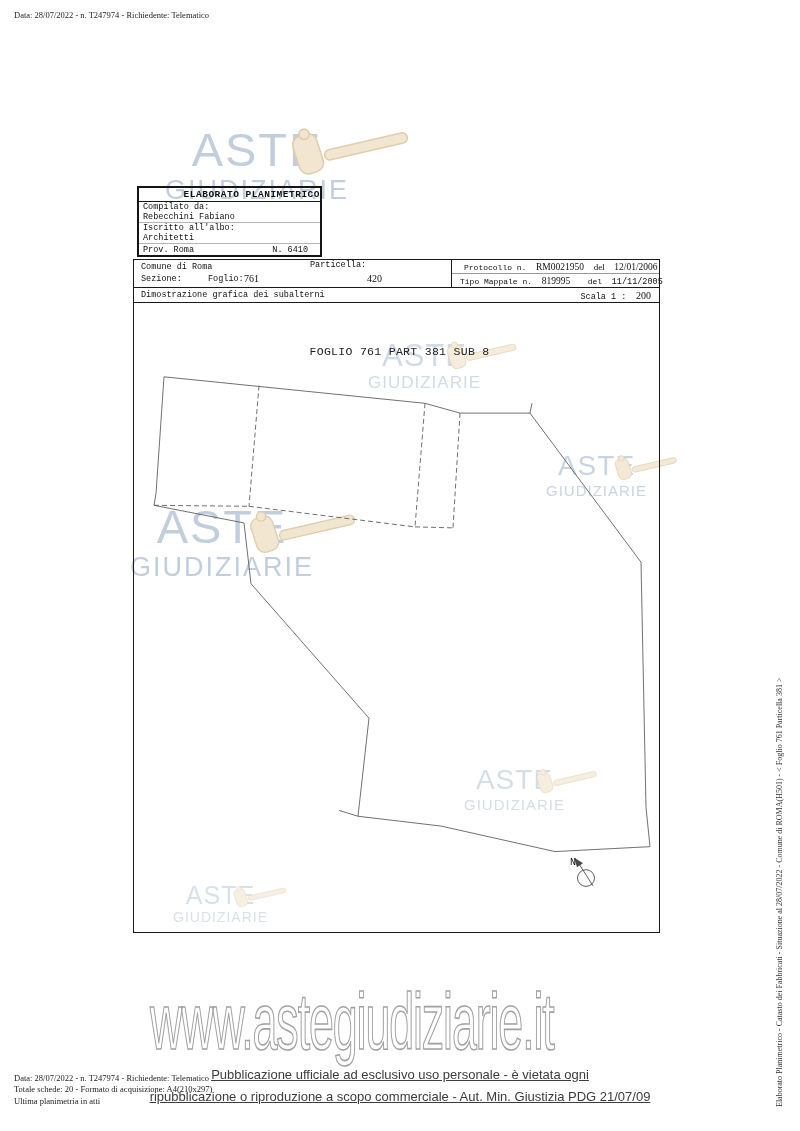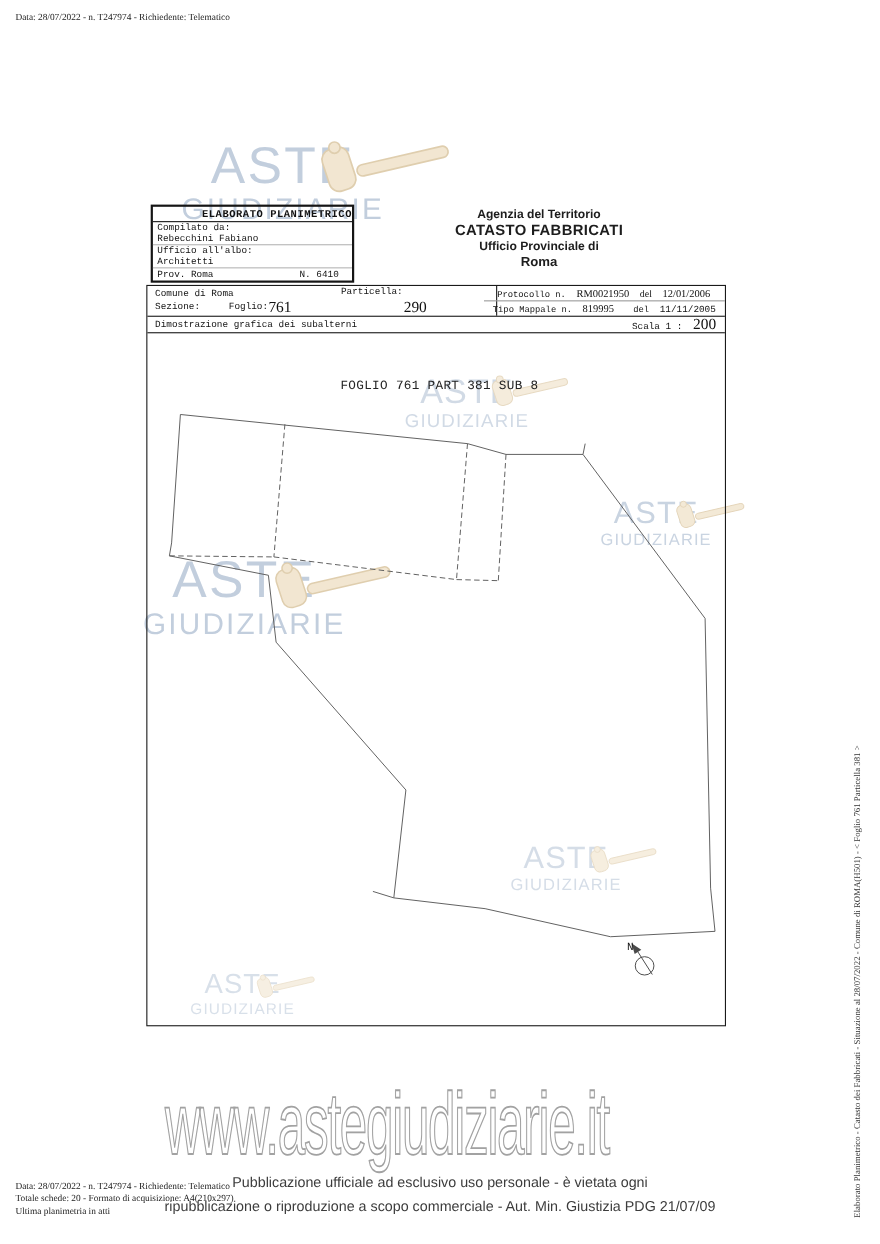--- a/index.html
+++ b/index.html
@@ -40,38 +40,38 @@
   
   #agency{left:360px;top:189px;width:260px;text-align:center;z-index:2;font-weight:bold;color:#1d1d1d;}
   #agency .a1{font-size:11px;line-height:13px}
   #agency .a2{font-size:13.5px;line-height:16px;letter-spacing:.3px}
   #agency .a3{font-size:11px;line-height:13px}
   #agency .a4{font-size:12px;line-height:14px}
   
   #main-table{left:133px;top:259px;width:527px;height:674px;border:1px solid #1a1a1a;
               box-sizing:border-box;z-index:2;font-family:"Liberation Mono",monospace;}
   .mono{font-family:"Liberation Mono",monospace;font-size:8.5px;}
-  .serifv{font-family:"Liberation Serif",serif;font-size:14px;}
+  .serifv{font-family:"Liberation Serif",serif;font-size:10px;}
   #rowA{position:absolute;left:0;right:0;top:0;height:27px;border-bottom:1px solid #1a1a1a;}
   #cellA1{position:absolute;left:0;top:0;width:317px;height:27px;border-right:1px solid #1a1a1a;}
-  #cellA2{position:absolute;left:306px;right:0;top:0;height:27px;}
+  #cellA2{position:absolute;left:318px;right:0;top:0;height:27px;}
   #protocollo-row{height:13px;border-bottom:1px solid #9a9a9a;padding-left:12px;white-space:nowrap;line-height:13px;}
   #mappale-row{height:13px;padding-left:8px;white-space:nowrap;line-height:13px;}
   #rowB{position:absolute;left:0;right:0;top:28px;height:15px;border-bottom:1px solid #1a1a1a;
         display:flex;justify-content:space-between;line-height:15px;padding:0 8px 0 7px;box-sizing:border-box;}
   #drawing-cell{position:absolute;left:0;right:0;top:44px;bottom:0;margin-top:12px;}
   #plan-svg{position:absolute;left:0;top:0;width:100%;height:100%;}
   .plan-title{position:absolute;left:3px;width:100%;text-align:center;font-size:11.5px;
               letter-spacing:.3px;color:#232323;}
   #plan-title1{top:29px}
   #plan-title2{top:44px}
   #north-label{position:absolute;left:436px;top:541px;font-size:10px;color:#111;}
   
   #footer-center{left:0;top:1064px;width:800px;text-align:center;z-index:4;
-                 font-size:13px;line-height:21.5px;color:#3c3c3c;}
+                 font-size:13px;line-height:21.5px;color:#3c3c3c;text-decoration:underline;}
   #footer-left{left:14px;top:1073px;z-index:5;line-height:11.3px;}
   #side-text{left:775px;top:1107px;transform:rotate(-90deg);transform-origin:0 0;
              white-space:nowrap;font-family:"Liberation Serif",serif;font-size:8px;color:#333;z-index:4;}
   #top-line{left:14px;top:10px;}
 </style>
 </head>
 <body>
 
 <div id="page">
 
@@ -163,46 +163,40 @@
 
   <div id="www-wm">www.astegiudiziarie.it</div>
 
   <div id="elab-box" class="abs">
     <div id="elab-title">ELABORATO PLANIMETRICO</div>
     <div class="elab-row">
       <div>Compilato da:</div>
       <div>Rebecchini Fabiano</div>
     </div>
     <div class="elab-row elab-sep">
-      <div>Ufficio all'albo:</div>
+      <div>Iscritto all'albo:</div>
       <div>Architetti</div>
     </div>
     <div class="elab-row elab-sep" id="elab-prov">
       <span>Prov. Roma</span>
       <span>N.  6410</span>
     </div>
   </div>
 
-  <div id="agency" class="abs">
-    <div class="a1">Agenzia del Territorio</div>
-    <div class="a2">CATASTO FABBRICATI</div>
-    <div class="a3">Ufficio Provinciale di</div>
-    <div class="a4">Roma</div>
-  </div>
 
   <div id="main-table" class="abs">
 
     <div id="rowA">
       <div id="cellA1">
         <div class="mono" style="position:absolute;left:7px;top:2px">Comune di Roma</div>
         <span class="mono" style="position:absolute;left:7px;top:14px">Sezione:</span>
         <span class="mono" style="position:absolute;left:74px;top:14px">Foglio:</span>
         <span class="serifv" style="position:absolute;left:110px;top:13px">761</span>
         <span class="mono" style="position:absolute;left:176px;top:0">Particella:</span>
-        <span class="serifv" style="position:absolute;left:233px;top:13px">290</span>
+        <span class="serifv" style="position:absolute;left:233px;top:13px">420</span>
       </div>
       <div id="cellA2">
         <div id="protocollo-row">
           <span class="mono" style="font-size:8px">Protocollo n.</span>
           <span class="serifv" style="font-size:9.5px">RM0021950</span>
           <span class="serifv" style="font-size:9px">del</span>
           <span class="serifv" style="font-size:9.5px">12/01/2006</span>
         </div>
         <div id="mappale-row">
           <span class="mono" style="font-size:8px">Tipo Mappale n.</span>

